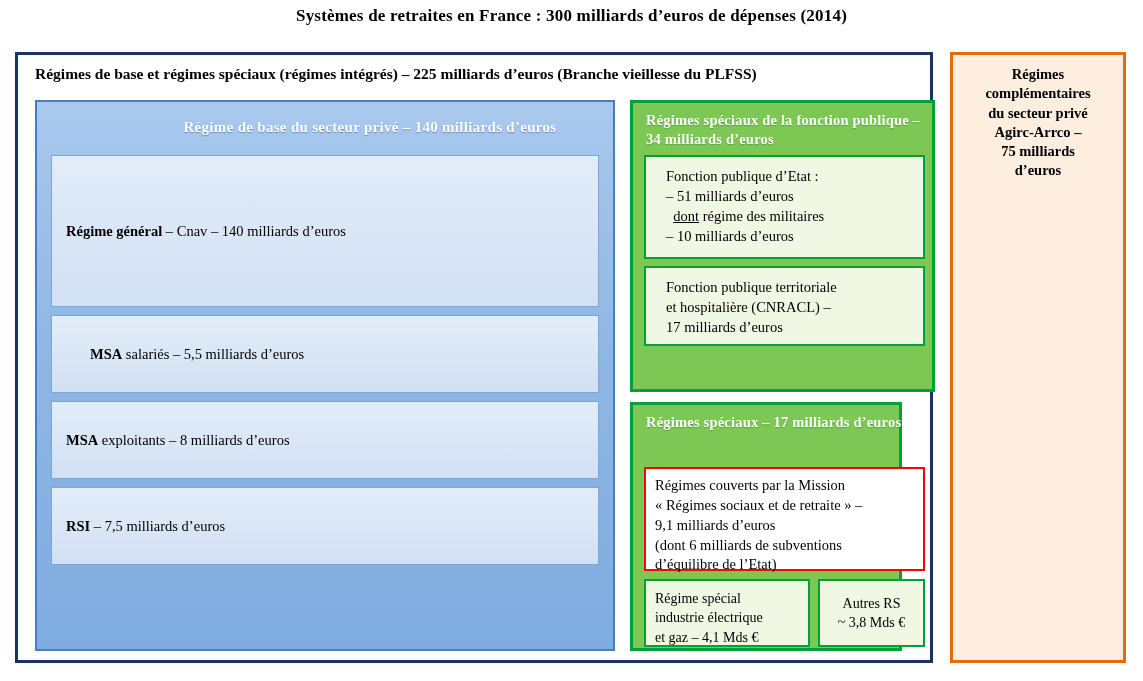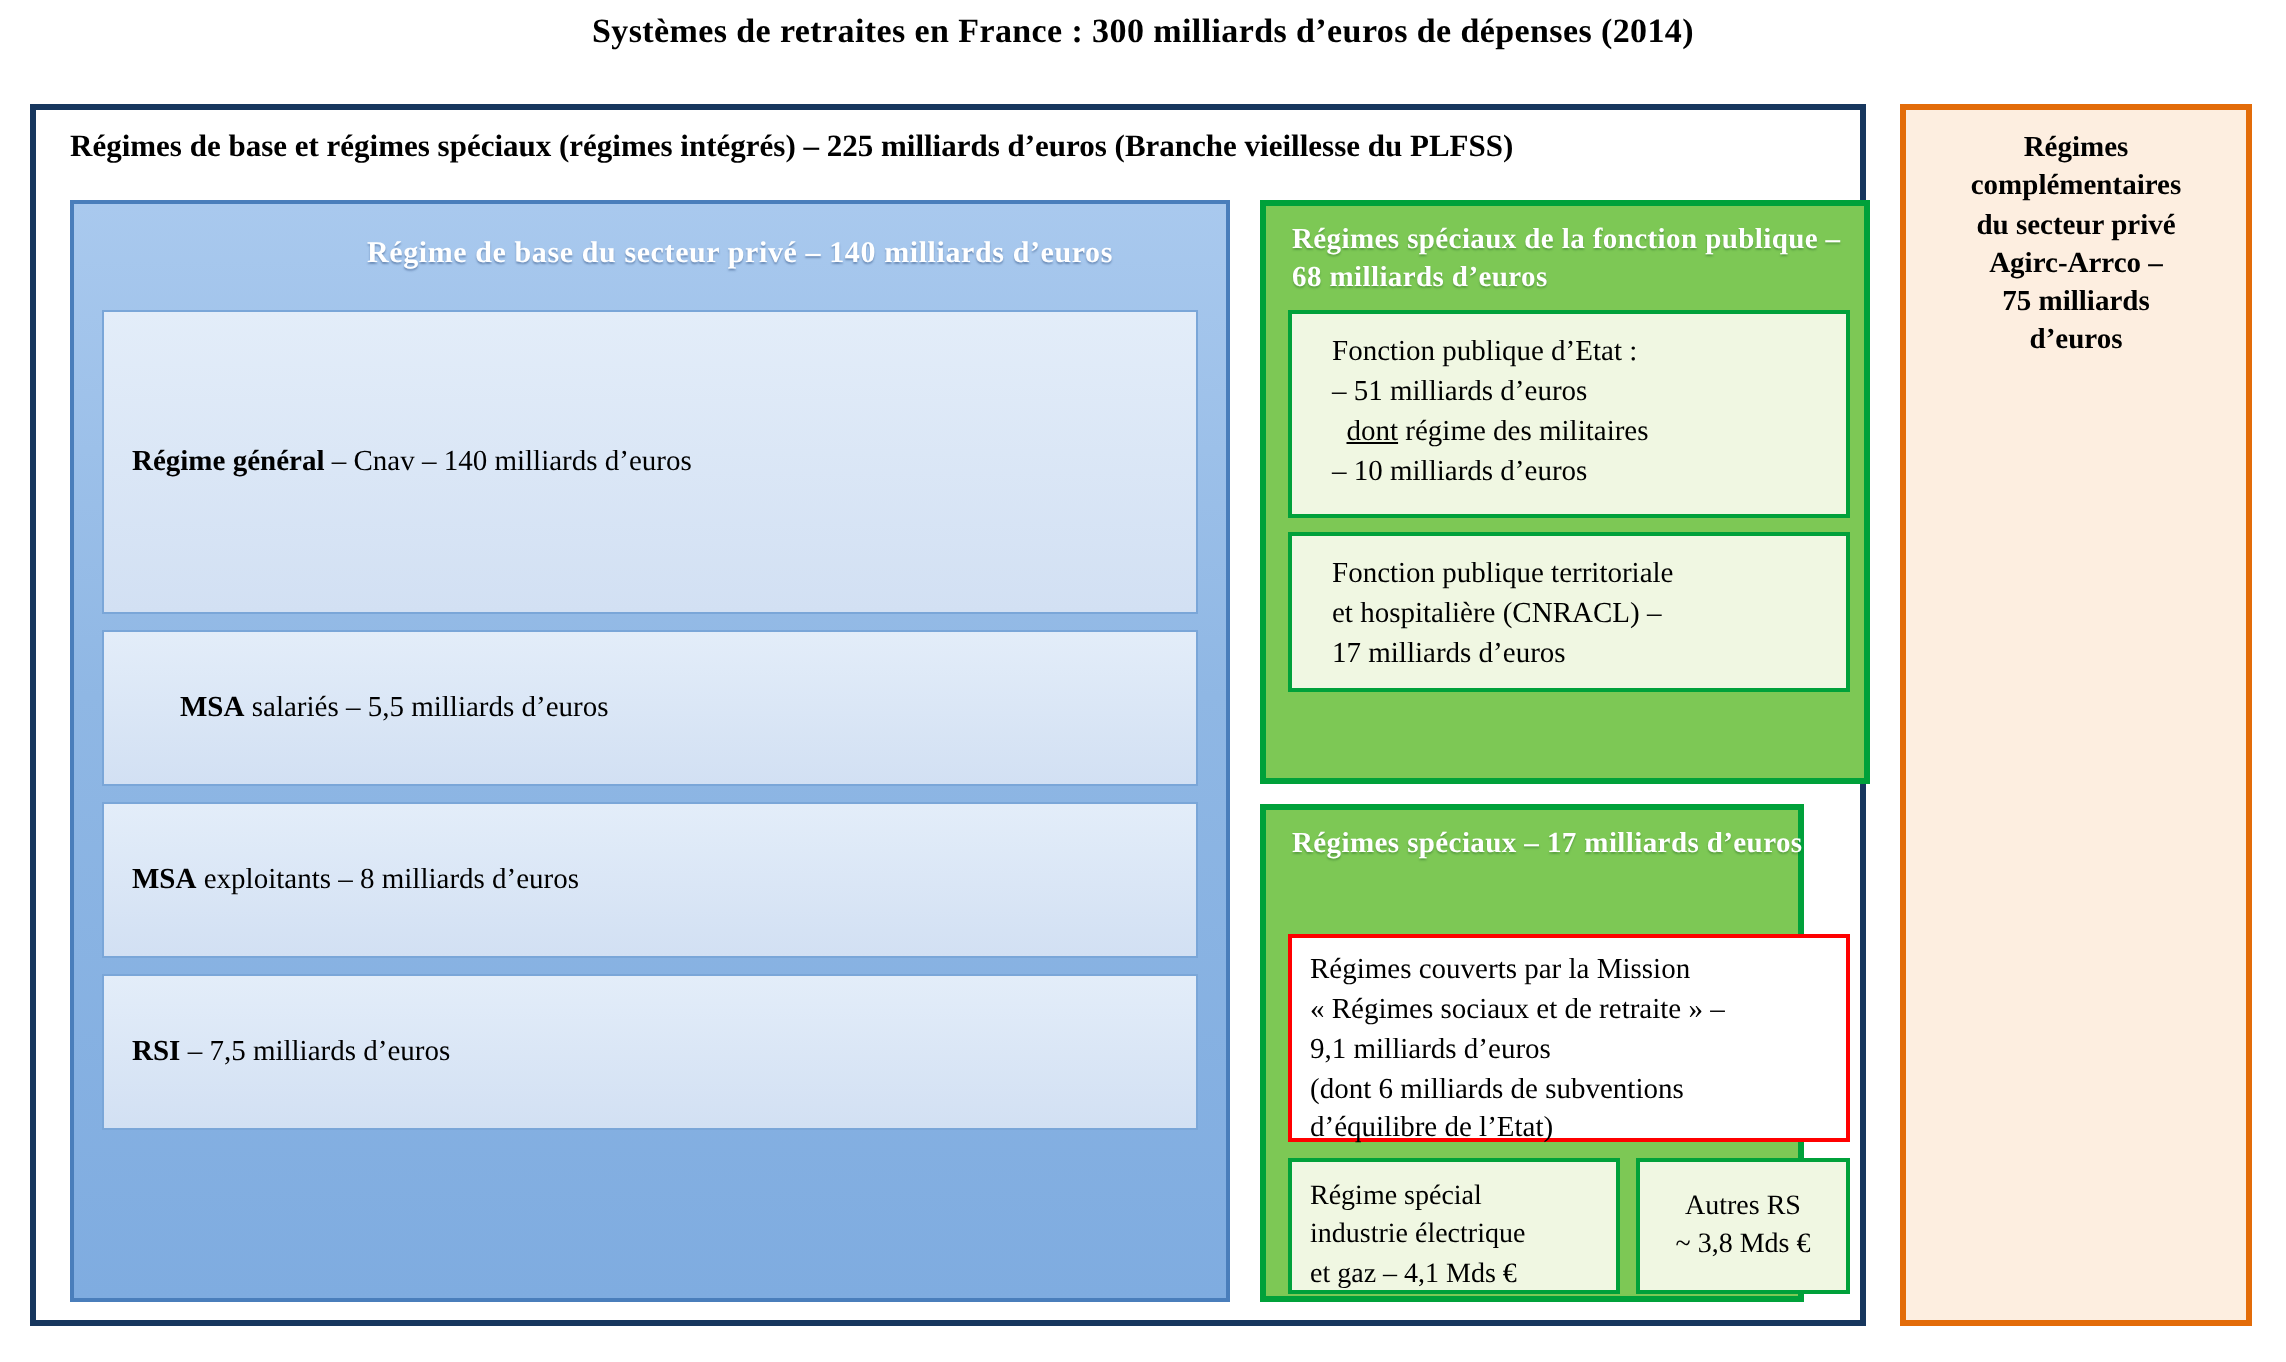--- a/index.html
+++ b/index.html
@@ -215,21 +215,21 @@
     <div class="blue-box bx-msa-exp">
       <span class="txt"><span class="bold">MSA</span><span> exploitants – 8 milliards d’euros</span></span>
     </div>
 
     <div class="blue-box bx-rsi">
       <span class="txt"><span class="bold">RSI</span><span> – 7,5 milliards d’euros</span></span>
     </div>
   </div>
 
   <div class="green-panel g-fp">
-    <div class="green-header">Régimes spéciaux de la fonction publique  – 68 milliards d’euros</div>
+    <div class="green-header">Régimes spéciaux de la fonction publique  – 34 milliards d’euros</div>
 
     <div class="green-box gb-etat">
       <div>Fonction publique d’Etat :</div>
       <div>– 51 milliards d’euros</div>
       <div>&nbsp;&nbsp;<span class="underline-dotted">dont</span><span> régime des militaires</span></div>
       <div>– 10 milliards d’euros</div>
     </div>
 
     <div class="green-box gb-cnracl">
       <div>Fonction publique territoriale</div>

